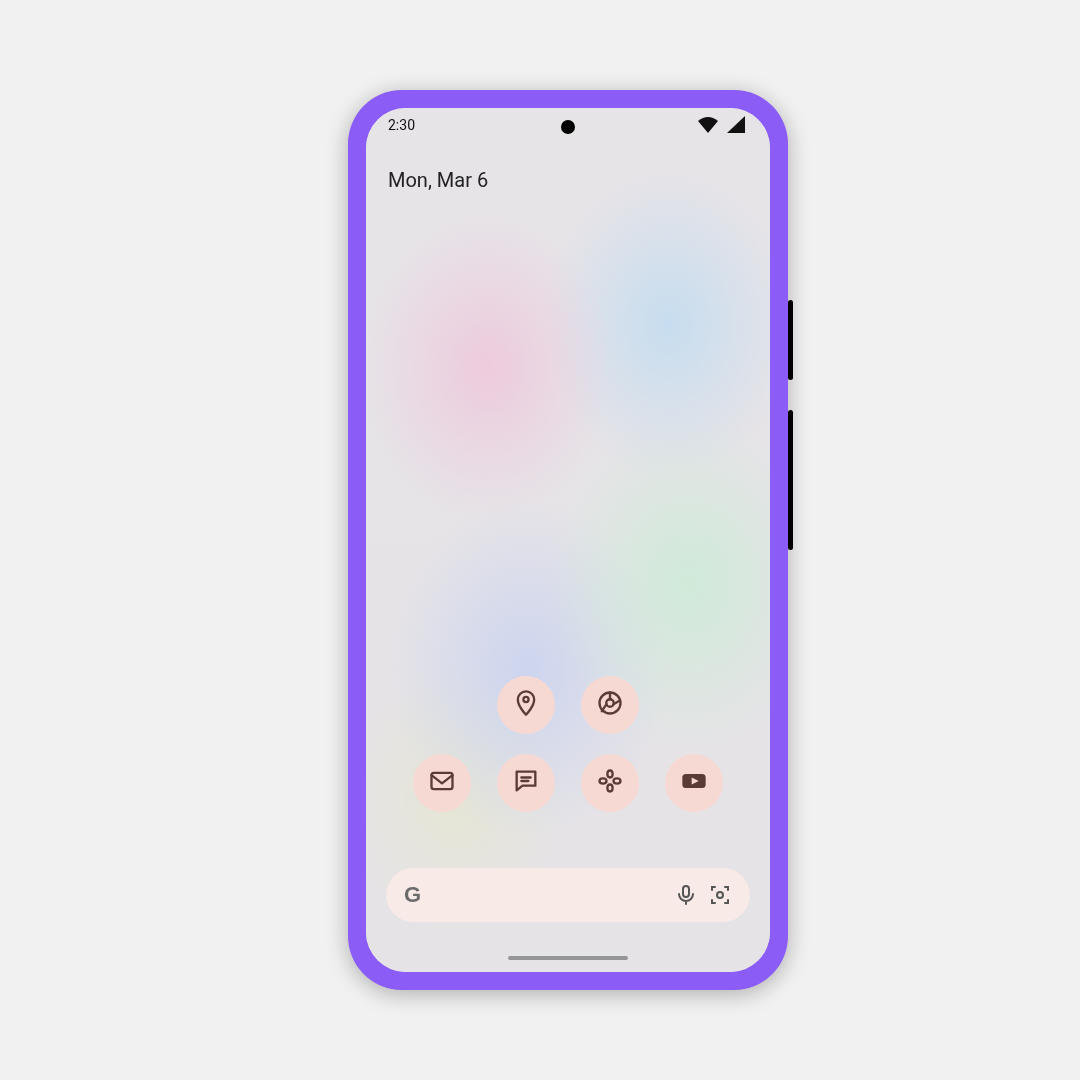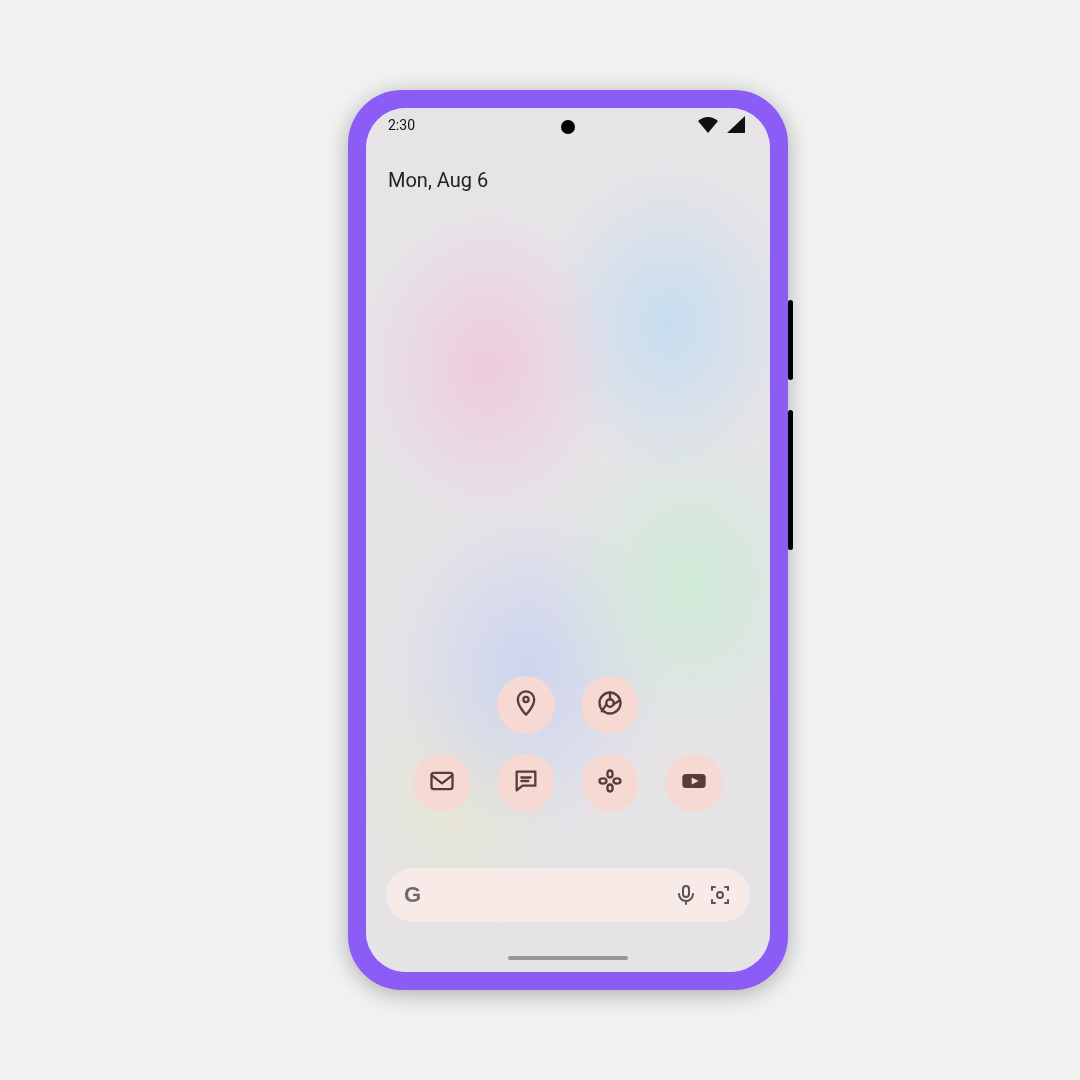--- a/index.html
+++ b/index.html
@@ -59,21 +59,21 @@
                 </svg>
             </span>
             <span class="gicon">
               <svg viewBox="0 0 24 24">
                   <path d="M3 20 L21 20 L21 3 Z" fill="#111"></path>
                 </svg>
             </span>
           </span>
         </div>
 
-        <div class="date">Mon, Aug 6</div>
+        <div class="date">Mon, Mar 6</div>
 
         <div class="icon-grid">
           <div class="row">
             <div class="app">
               <span>
                 <svg viewBox="0 0 24 24">
                     <path d="M12 22s7-7 7-13a7 7 0 1 0-14 0c0 6 7 13 7 13Z"></path>
                     <circle cx="12" cy="9" r="2.2"></circle>
                   </svg>
               </span>

